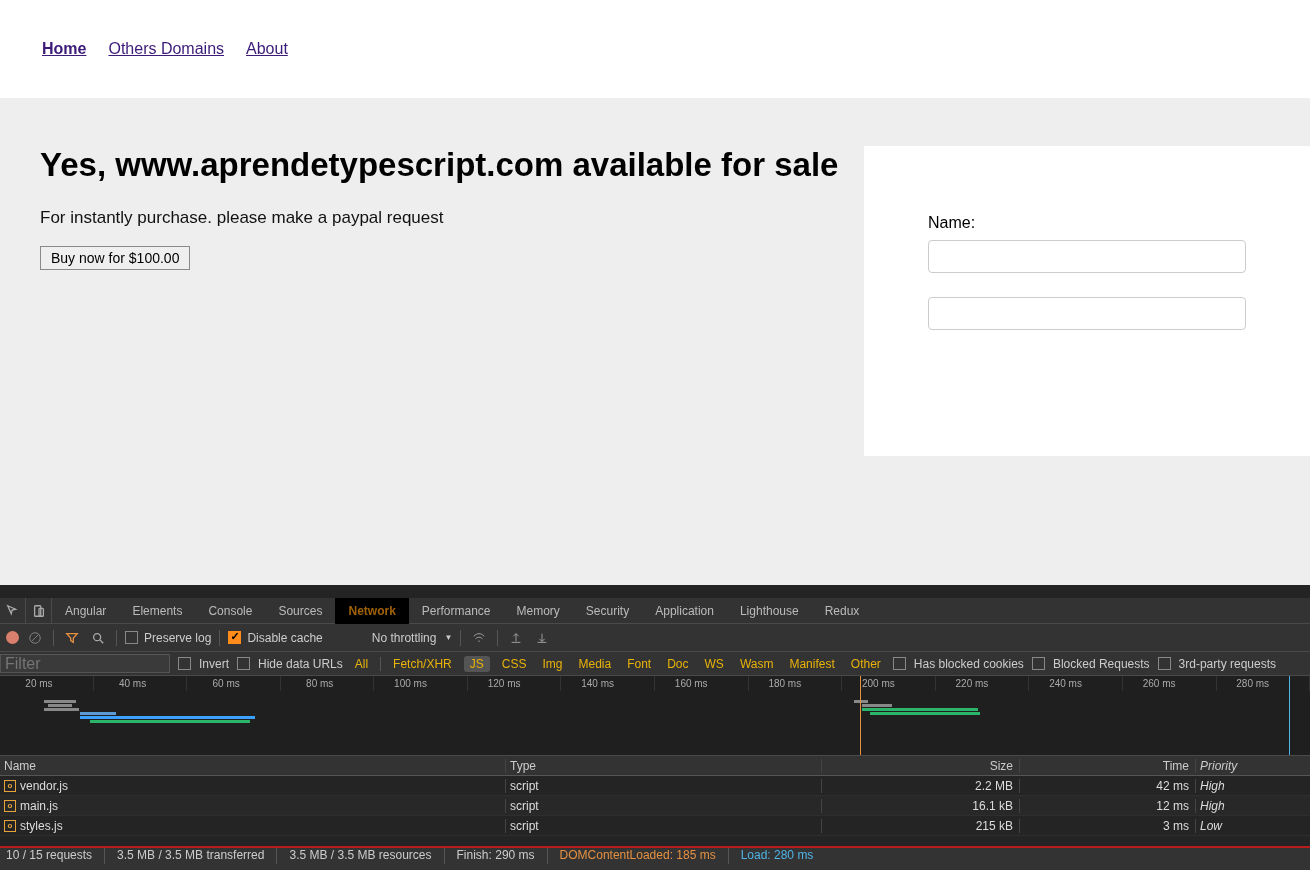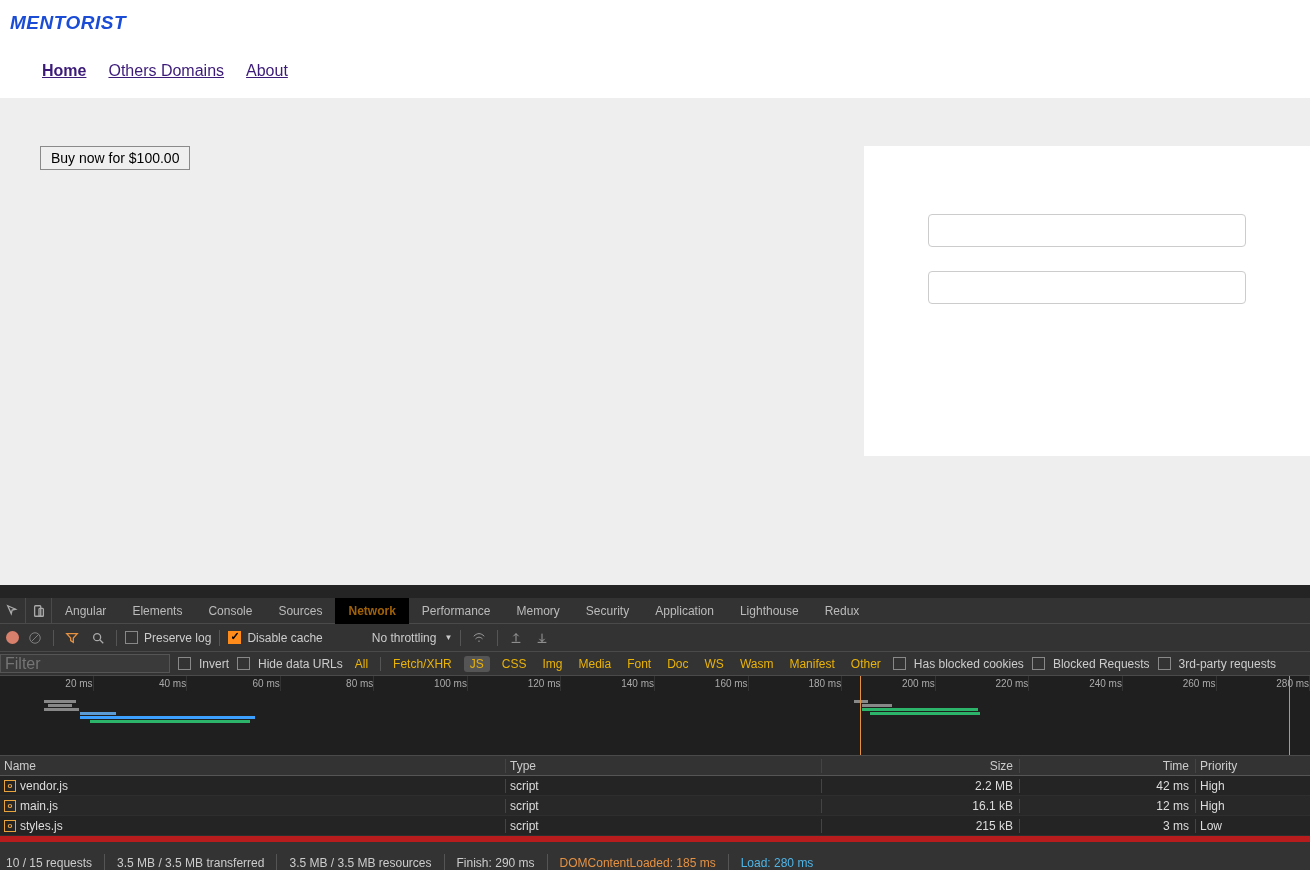--- a/index.html
+++ b/index.html
@@ -45,59 +45,61 @@
 .throttle { color:#ccc; font-size:12px; padding-right:2px; cursor:pointer;margin-left:43px; }
 .tridown { font-size:8px; color:#ccc; }
 
 .dt-filter { height:24px; background:#333; display:flex; align-items:center; border-bottom:1px solid #4a4a4a; padding:0; gap:8px; }
 .filter-input { background:#3a3a3a; border:1px solid #555; color:#ccc; height:19px; width:170px; padding:0 4px; font-size:16px; margin-left:0; }
 .ftype { color:#eab308; padding:0 4px; cursor:pointer; }
 .ftype.sel { background:#555; border-radius:3px; padding:1px 6px; }
 
 .timeline { height:80px; background:#1f1f1f; border-bottom:1px solid #4a4a4a; position:relative; }
 .tl-ticks { display:flex; font-size:10px; color:#aaa; height:15px; }
-.tl-tick { flex:1; border-right:1px solid #333; text-align:right; line-height:15px; }
+.tl-tick { flex:1; border-right:1px solid #333; text-align:right; padding-right:40px; line-height:15px; }
 .tl-bars { position:absolute; top:24px; left:0; right:0; }
 .tl-bar  { position:absolute; height:3px; }
 .tl-cursor { position:absolute; top:0; bottom:0; width:1px; background:#e59142; }
 
 .grid { flex:1; background:#242424; overflow:hidden; }
 .grid-head,.grid-row { display:flex; height:20px; align-items:center; font-size:12px; }
 .grid-head { background:#333; border-bottom:1px solid #555; color:#ccc; }
 .grid-row  { border-bottom:1px solid #2e2e2e; color:#ddd; }
 .grid-row.odd { background:#282828; }
 .c-name { flex:0 0 506px; padding-left:4px; display:flex; align-items:center; gap:4px; border-right:1px solid #444;text-align:center; }
 .c-type { flex:0 0 316px; padding-left:4px; border-right:1px solid #444; }
 .c-size { flex:0 0 198px; padding-right:6px; text-align:right; border-right:1px solid #444; }
 .c-time { flex:0 0 176px; padding-right:6px; text-align:right; border-right:1px solid #444; }
-.c-pri  { flex:1; padding-left:4px; }
+.c-pri  { flex:1; padding-left:4px;font-style:italic; }
 .js-ico { width:12px; height:12px; border:1px solid #e8a33d; color:#e8a33d; font-size:8px; display:flex; align-items:center; justify-content:center; font-weight:700; }
 
-.status { height:34px; background:#333; border-top:6px solid #b91c1c; display:flex; align-items:flex-end; font-size:12px; color:#ccc; }
+.status { height:24px; background:#333; border-top:2px solid #b91c1c; display:flex; align-items:flex-start; font-size:12px; color:#ccc; }
 .status .sep { width:1px; height:16px; background:#555; margin:0 12px; }
 .dcl { color:#e59142; }
 .load { color:#4fb4e6; }
 </style>
 </head>
 <body>
 
 <div class="page">
-  <div class="logo">MENTORIST</div>
   <div class="nav">
     <a class="active">Home</a>
     <a>Others Domains</a>
     <a>About</a>
   </div>
 </div>
 
 <div class="content-area">
   <div class="main-col">
+    <h1>Yes, www.aprendetypescript.com available for sale</h1>
+    <p>For instantly purchase. please make a paypal request</p>
     <button class="buy-btn">Buy now for $100.00</button>
   </div>
   <div class="form-card">
+    <label>Name:</label>
     <input type="text" style="">
     <input type="text" style="">
   </div>
 </div>
 
 <div class="devtools">
 
   <div class="dt-tabs">
     <div class="dt-ticon">
         <svg viewBox="0 0 16 16">

